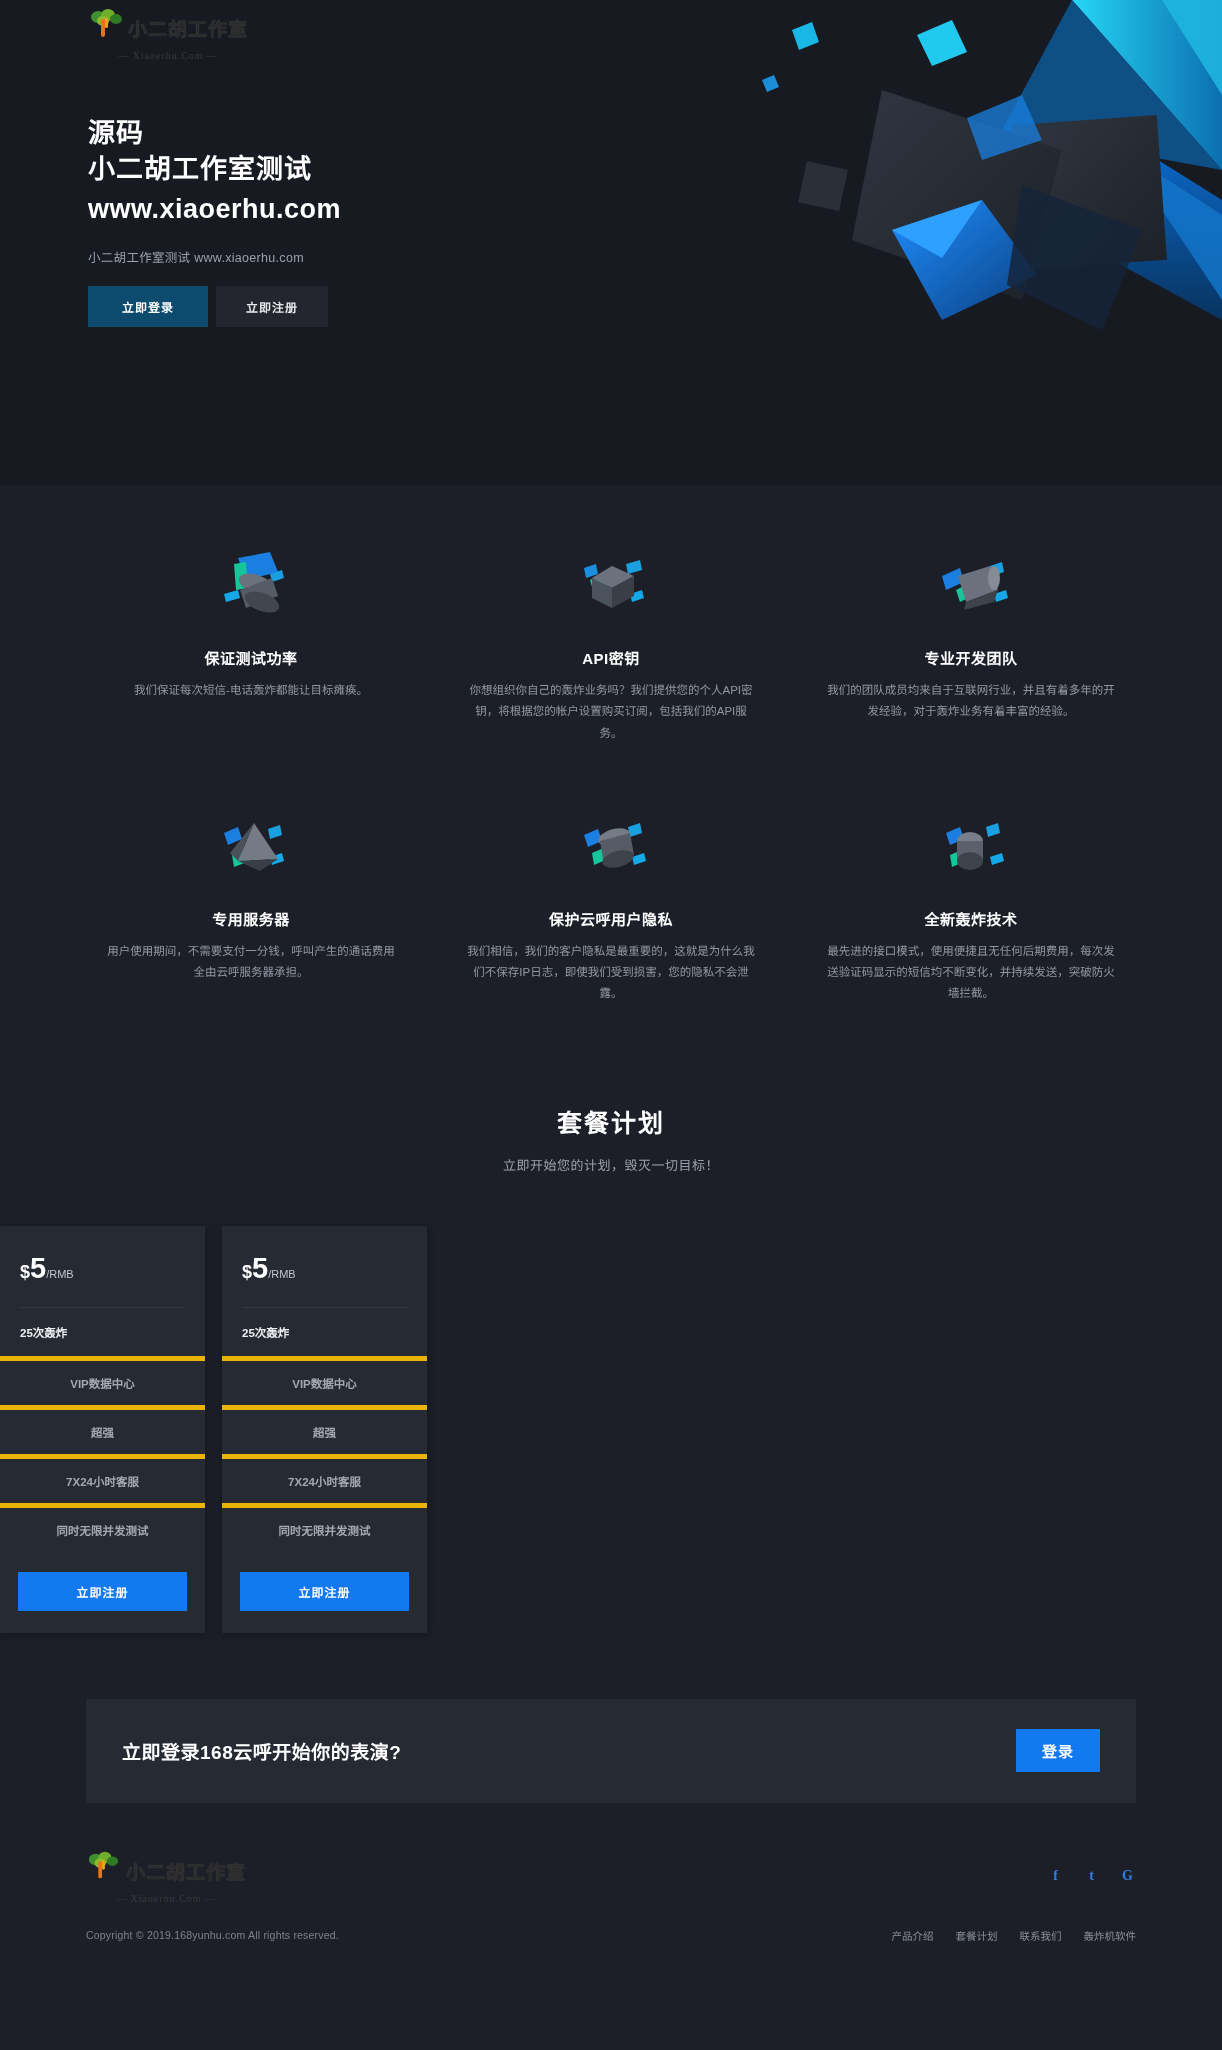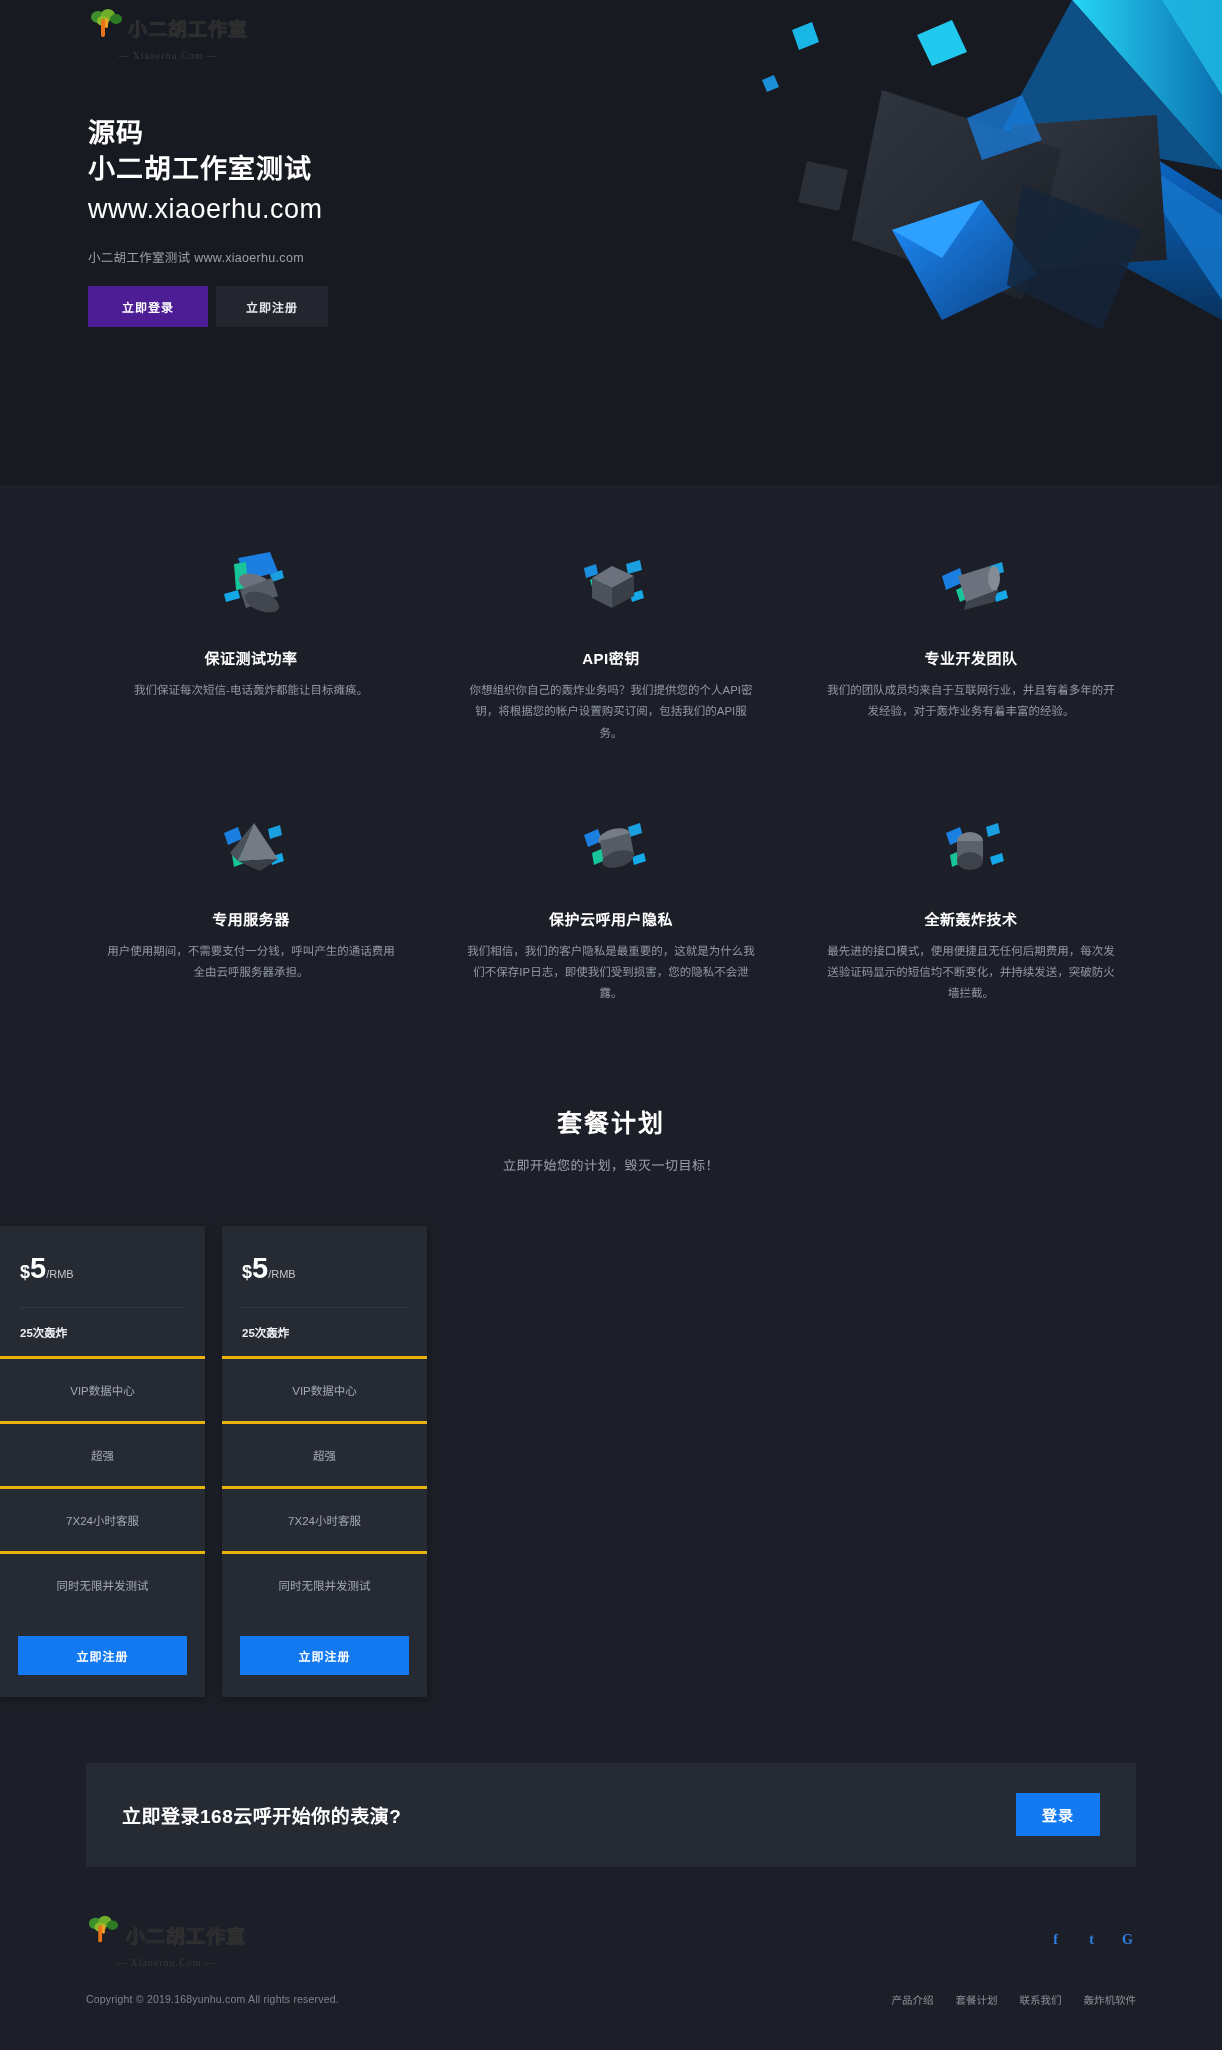--- a/index.html
+++ b/index.html
@@ -40,29 +40,29 @@
   .hero-copy { position:absolute; left:88px; top:115px; z-index:15; }
   .hero-l1 {
     font-size:27px; font-weight:700; color:#fff; line-height:1.35;
     letter-spacing:1px;
   }
   .hero-l2 {
     font-size:27px; font-weight:700; color:#fff; line-height:1.35;
     letter-spacing:1px;
   }
   .hero-l3 {
-    font-size:27px; font-weight:400; color:#fff; line-height:1.45;
+    font-size:27px; font-weight:700; color:#fff; line-height:1.45;
     letter-spacing:0.5px; margin-top:2px;
   }
   .hero-sub {
     margin-top:18px; font-size:12.5px; color:#9aa0ab; letter-spacing:0.3px;
   }
   .hero-btns { margin-top:20px; display:flex; gap:8px; }
   .btn-primary {
-    background:#4c1d95; color:#fff; font-size:12px; font-weight:700;
+    background:#0c4a6e; color:#fff; font-size:12px; font-weight:700;
     padding:12px 34px; border:none; cursor:pointer; letter-spacing:1px;
   }
   .btn-ghost {
     background:#23262e; color:#e6e8ec; font-size:12px; font-weight:700;
     padding:12px 30px; border:none; cursor:pointer; letter-spacing:1px;
   }
 
   
   .features {
     background:#1c1f27; padding:62px 86px 40px;
@@ -103,22 +103,23 @@
   .plan-price {
     font-size:18px; font-weight:700; color:#fff; letter-spacing:0;
   }
   .plan-price .amt { font-size:29px; }
   .plan-price .per { font-size:11px; color:#c2c6cd; font-weight:400; }
   .plan-hr { height:1px; background:#333843; margin:0 20px; }
   .plan-quota {
     padding:16px 20px; font-size:11.5px; font-weight:700; color:#eceef1;
   }
   .plan-feat {
-    padding:23px 20px; font-size:11.5px; color:#a3a8b2; text-align:center;
-    border-top:3px solid #eab308;
+    padding:14px 20px; font-size:11.5px; color:#a3a8b2; text-align:center;
+    border-top:5px solid #eab308;
+    font-weight:bold;
   }
   .plan-cta { padding:20px 18px 22px; }
   .plan-btn {
     display:block; width:100%; background:#1379f0; color:#fff;
     font-size:12px; font-weight:700; padding:11px 0; border:none;
     cursor:pointer; letter-spacing:1px; text-align:center;
   }
 
   
   .cta-wrap { padding:56px 86px 0; }

